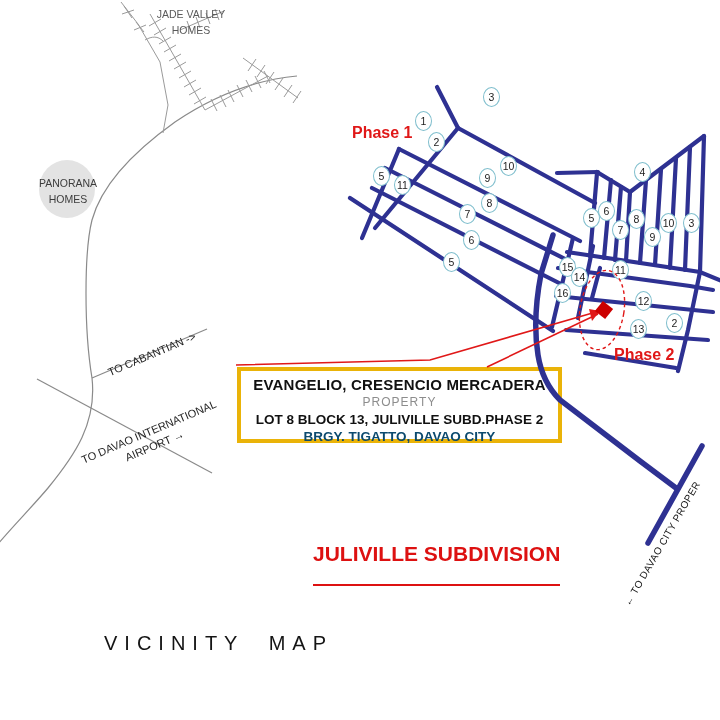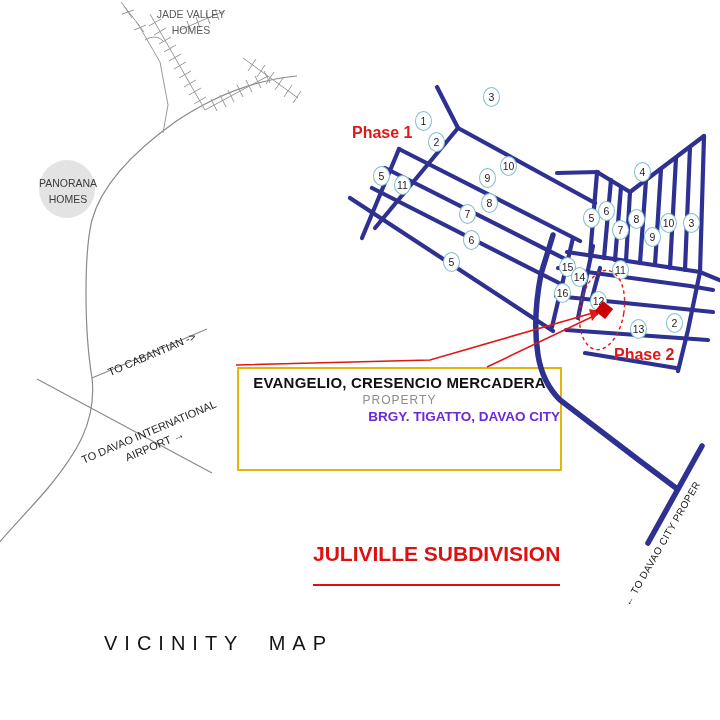--- a/index.html
+++ b/index.html
@@ -15,26 +15,26 @@
   .center{text-align:center;}
   .gray-lbl{color:#5a5a5a;font-size:10.5px;line-height:1.5;}
   .red-nw{color:#b84b4b;font-size:13px;line-height:1.35;}
   .pan-lbl{color:#3c3c3c;font-size:10.5px;line-height:1.5;}
   .pan-circle{position:absolute;left:39px;top:160px;width:56px;height:58px;border-radius:50%;
               background:#e3e3e3;z-index:5;}
   .rot{transform-origin:center center;}
   .road-lbl{color:#1f1f1f;font-size:11px;line-height:1.4;}
   .phase-lbl{color:#e01818;font-size:16px;font-weight:bold;}
   .city-proper{color:#141414;font-size:10px;letter-spacing:0.4px;}
-  #info-box{position:absolute;left:237px;top:367px;width:325px;height:104px;border:2px solid #eab308;
+  #info-box{position:absolute;left:237px;top:367px;width:325px;height:76px;border:4px solid #eab308;
             background:#ffffff;z-index:4;box-sizing:border-box;text-align:center;padding-top:5px;}
   #info-owner{font-size:15px;font-weight:bold;color:#111;letter-spacing:0.2px;}
   #info-type{font-size:12px;color:#8d8d8d;margin-top:2px;letter-spacing:1px;}
   #info-lot{font-size:13.5px;font-weight:bold;color:#111;margin-top:3px;}
-  #info-brgy{font-size:13.5px;font-weight:bold;color:#6d28d9;margin-top:2px;text-align:right;}
+  #info-brgy{font-size:13.5px;font-weight:bold;color:#0c4a6e;margin-top:2px;}
   #main-title{left:313px;top:542px;color:#dd1111;font-size:21px;font-weight:bold;
               border-bottom:2.5px solid #dd1111;padding-bottom:18px;}
   #vicinity-title{left:104px;top:632px;color:#141414;font-size:20px;letter-spacing:7px;word-spacing:12px;}
   #vicinity-note{left:86px;top:664px;color:#333;font-size:12.5px;}
   #roads-over{z-index:5;}
 </style>
 </head>
 <body>
 
 <div id="stage">
@@ -132,21 +132,21 @@
       <div class="blk" style="left: 394px; top: 175px;">11</div>
       <div class="blk" style="left: 634px; top: 162px;">4</div>
       <div class="blk" style="left: 583px; top: 208px;">5</div>
       <div class="blk" style="left: 598px; top: 201px;">6</div>
       <div class="blk" style="left: 612px; top: 220px;">7</div>
       <div class="blk" style="left: 628px; top: 209px;">8</div>
       <div class="blk" style="left: 644px; top: 227px;">9</div>
       <div class="blk" style="left: 660px; top: 213px;">10</div>
       <div class="blk" style="left: 683px; top: 213px;">3</div>
       <div class="blk" style="left: 612px; top: 260px;">11</div>
-      <div class="blk" style="left: 590px; top: 291px;">12</div>
+      <div class="blk" style="left: 635px; top: 291px;">12</div>
       <div class="blk" style="left: 630px; top: 319px;">13</div>
       <div class="blk" style="left: 666px; top: 313px;">2</div>
       <div class="blk" style="left: 559px; top: 257px;">15</div>
       <div class="blk" style="left: 571px; top: 267px;">14</div>
       <div class="blk" style="left: 554px; top: 283px;">16</div>
     </div>
 
   <div class="lbl gray-lbl center" style="left:151px;top:7px;width:80px;">
     <div>JADE VALLEY</div>
     <div>HOMES</div>
@@ -167,20 +167,21 @@
   </div>
 
   <div class="lbl phase-lbl" style="left:352px;top:124px;">Phase 1</div>
   <div class="lbl phase-lbl" style="left:582px;top:346px;margin-left:32px;">Phase 2</div>
 
   <div class="lbl city-proper rot center" style="left:582px;top:538px;width:160px;transform:rotate(-60deg);">← TO DAVAO CITY PROPER</div>
 
   <div id="info-box">
     <div id="info-owner">EVANGELIO, CRESENCIO MERCADERA</div>
     <div id="info-type">PROPERTY</div>
+    <div id="info-lot">LOT 8  BLOCK 13, JULIVILLE SUBD.PHASE 2</div>
     <div id="info-brgy">BRGY. TIGATTO, DAVAO CITY</div>
   </div>
 
   <div class="lbl" id="main-title">JULIVILLE SUBDIVISION</div>
 
   <div class="lbl" id="vicinity-title">VICINITY MAP</div>
 
   <svg id="roads-over" width="720" height="720" viewBox="0 0 720 720">
     <g stroke="#2e3192" stroke-width="5.5" stroke-linecap="round" fill="none">
       <path d="M 553,235 L 541,274 C 536,300 534,330 538,355 C 541,374 548,388 560,400 L 640,461 L 676,488"></path>

